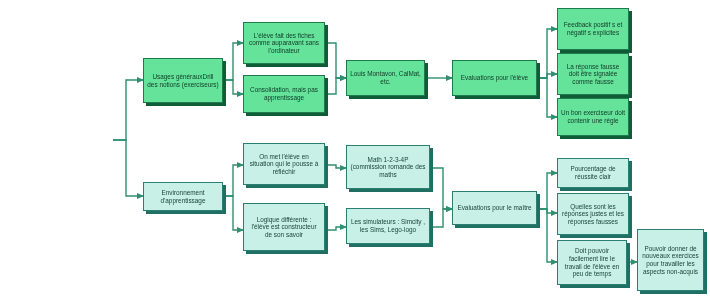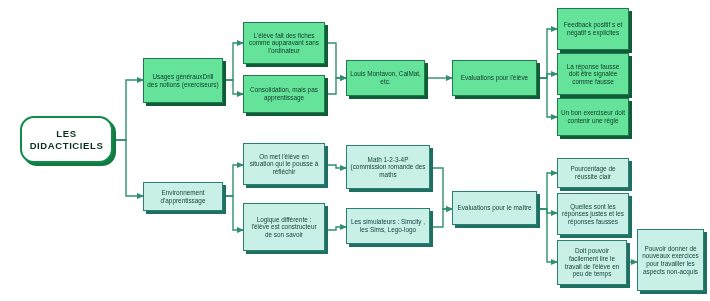--- a/index.html
+++ b/index.html
@@ -88,23 +88,20 @@
       <path d="M430,227 L443,227 L443,209 L452,209"></path>
 
       <path d="M537,209 L547,209 L547,173 L557,173"></path>
       <path d="M537,209 L547,209 L547,213 L557,213"></path>
       <path d="M537,209 L547,209 L547,262 L557,262"></path>
 
       <path d="M627,262 L637,262"></path>
     </g>
   </svg>
 
-  <div class="node n-root" style="left:20px;top:116px;width:93px;height:47px;font-size:9.5px;">
-    <span>LES DIDACTICIELS</span>
-  </div>
 
   <div class="node n-green" style="left:143px;top:58px;width:80px;height:45px;font-size:6.4px;">
     <span>Usages générauxDrill des notions (exerciseurs)</span>
   </div>
 
   <div class="node n-cyan" style="left:143px;top:182px;width:80px;height:29px;font-size:6.4px;">
     <span>Environnement d'apprentissage</span>
   </div>
 
   <div class="node n-green" style="left:243px;top:22px;width:82px;height:42px;font-size:6.4px;">

